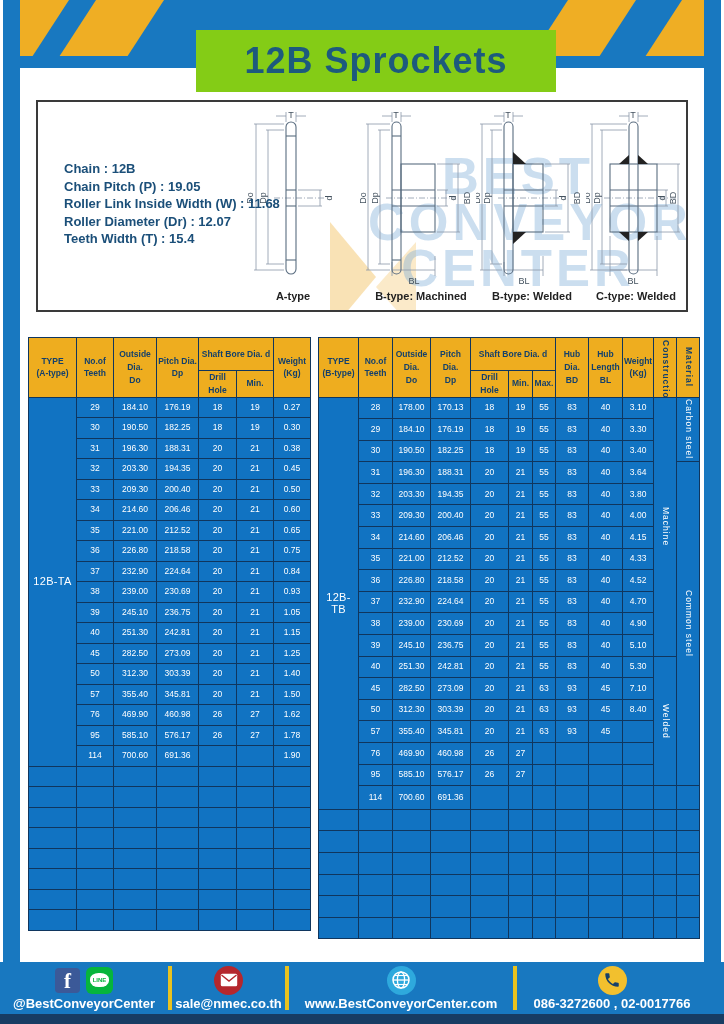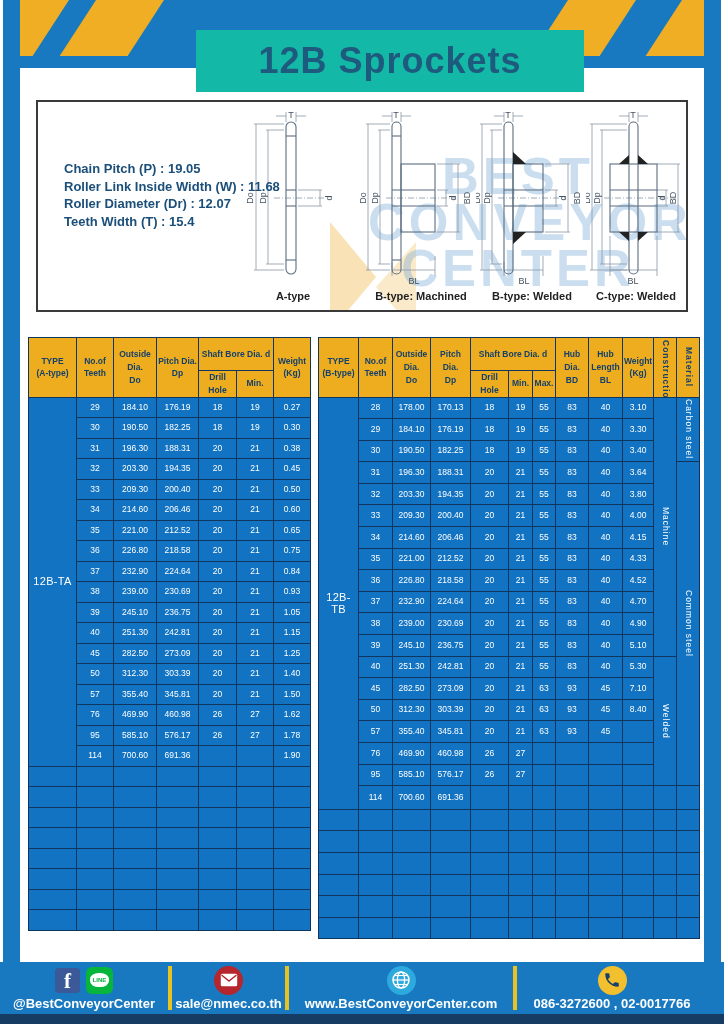--- a/index.html
+++ b/index.html
@@ -6,21 +6,21 @@
   body{font-family:"Liberation Sans",sans-serif;}
   .page{position:relative;width:724px;height:1024px;background:#ffffff;overflow:hidden;}
 
   
   .topbar{position:absolute;left:0;top:0;width:724px;height:68px;background:#1878c0;overflow:hidden;}
   .stripe{position:absolute;top:0;height:56px;width:68px;background:#efae24;transform:skewX(-33deg);transform-origin:0 0;}
   .sideband{position:absolute;top:0;width:17px;height:962px;background:#1878c0;}
   .sideband.left{left:0;border-left:3px solid #ffffff;}
   .sideband.right{right:0;border-right:3px solid #ffffff;}
 
-  .banner{position:absolute;left:196px;top:30px;width:388px;height:62px;background:#14b8a6;display:flex;align-items:center;justify-content:center;z-index:5;}
+  .banner{position:absolute;left:196px;top:30px;width:360px;height:62px;background:#84cc16;display:flex;align-items:center;justify-content:center;z-index:5;}
   .banner h1{margin:0;font-size:36px;font-weight:800;color:#1d5a7d;letter-spacing:1px;}
 
   
   .specbox{position:absolute;left:36px;top:100px;width:648px;height:208px;background:#ffffff;border:2px solid #3a3a3a;overflow:hidden;}
   .speclines{position:absolute;left:26px;top:58px;z-index:3;}
   .speclines div{font-size:13px;font-weight:bold;color:#1b4f79;line-height:17.5px;white-space:nowrap;}
   .watermark{position:absolute;left:330px;top:52px;width:300px;text-align:center;z-index:1;
     font-size:51px;font-weight:800;letter-spacing:4px;line-height:46px;color:rgba(125,172,214,0.40);}
   .wm-shape{position:absolute;z-index:0;width:0;height:0;opacity:.55;}
   .wm-t1{left:292px;top:120px;border-left:46px solid #f4ca79;border-top:55px solid transparent;border-bottom:55px solid transparent;}
@@ -91,20 +91,21 @@
   <div class="specbox">
     <div class="wm-shape wm-t1"></div>
     <div class="wm-shape wm-t2"></div>
     <div class="watermark">
       <div>BEST</div>
       <div>CONVEYOR</div>
       <div>CENTER</div>
     </div>
 
     <div class="speclines">
+      <div>Chain  :  12B</div>
       <div>Chain Pitch (P)  :  19.05</div>
       <div>Roller Link Inside Width (W) : 11.68</div>
       <div>Roller Diameter (Dr)  : 12.07</div>
       <div>Teeth Width (T)  :  15.4</div>
     </div>
 
     <div class="diagram dg-a">
       <svg width="118" height="176" viewBox="0 0 118 176">
         <g class="dim">
           <line x1="52" y1="12" x2="52" y2="2"></line>

